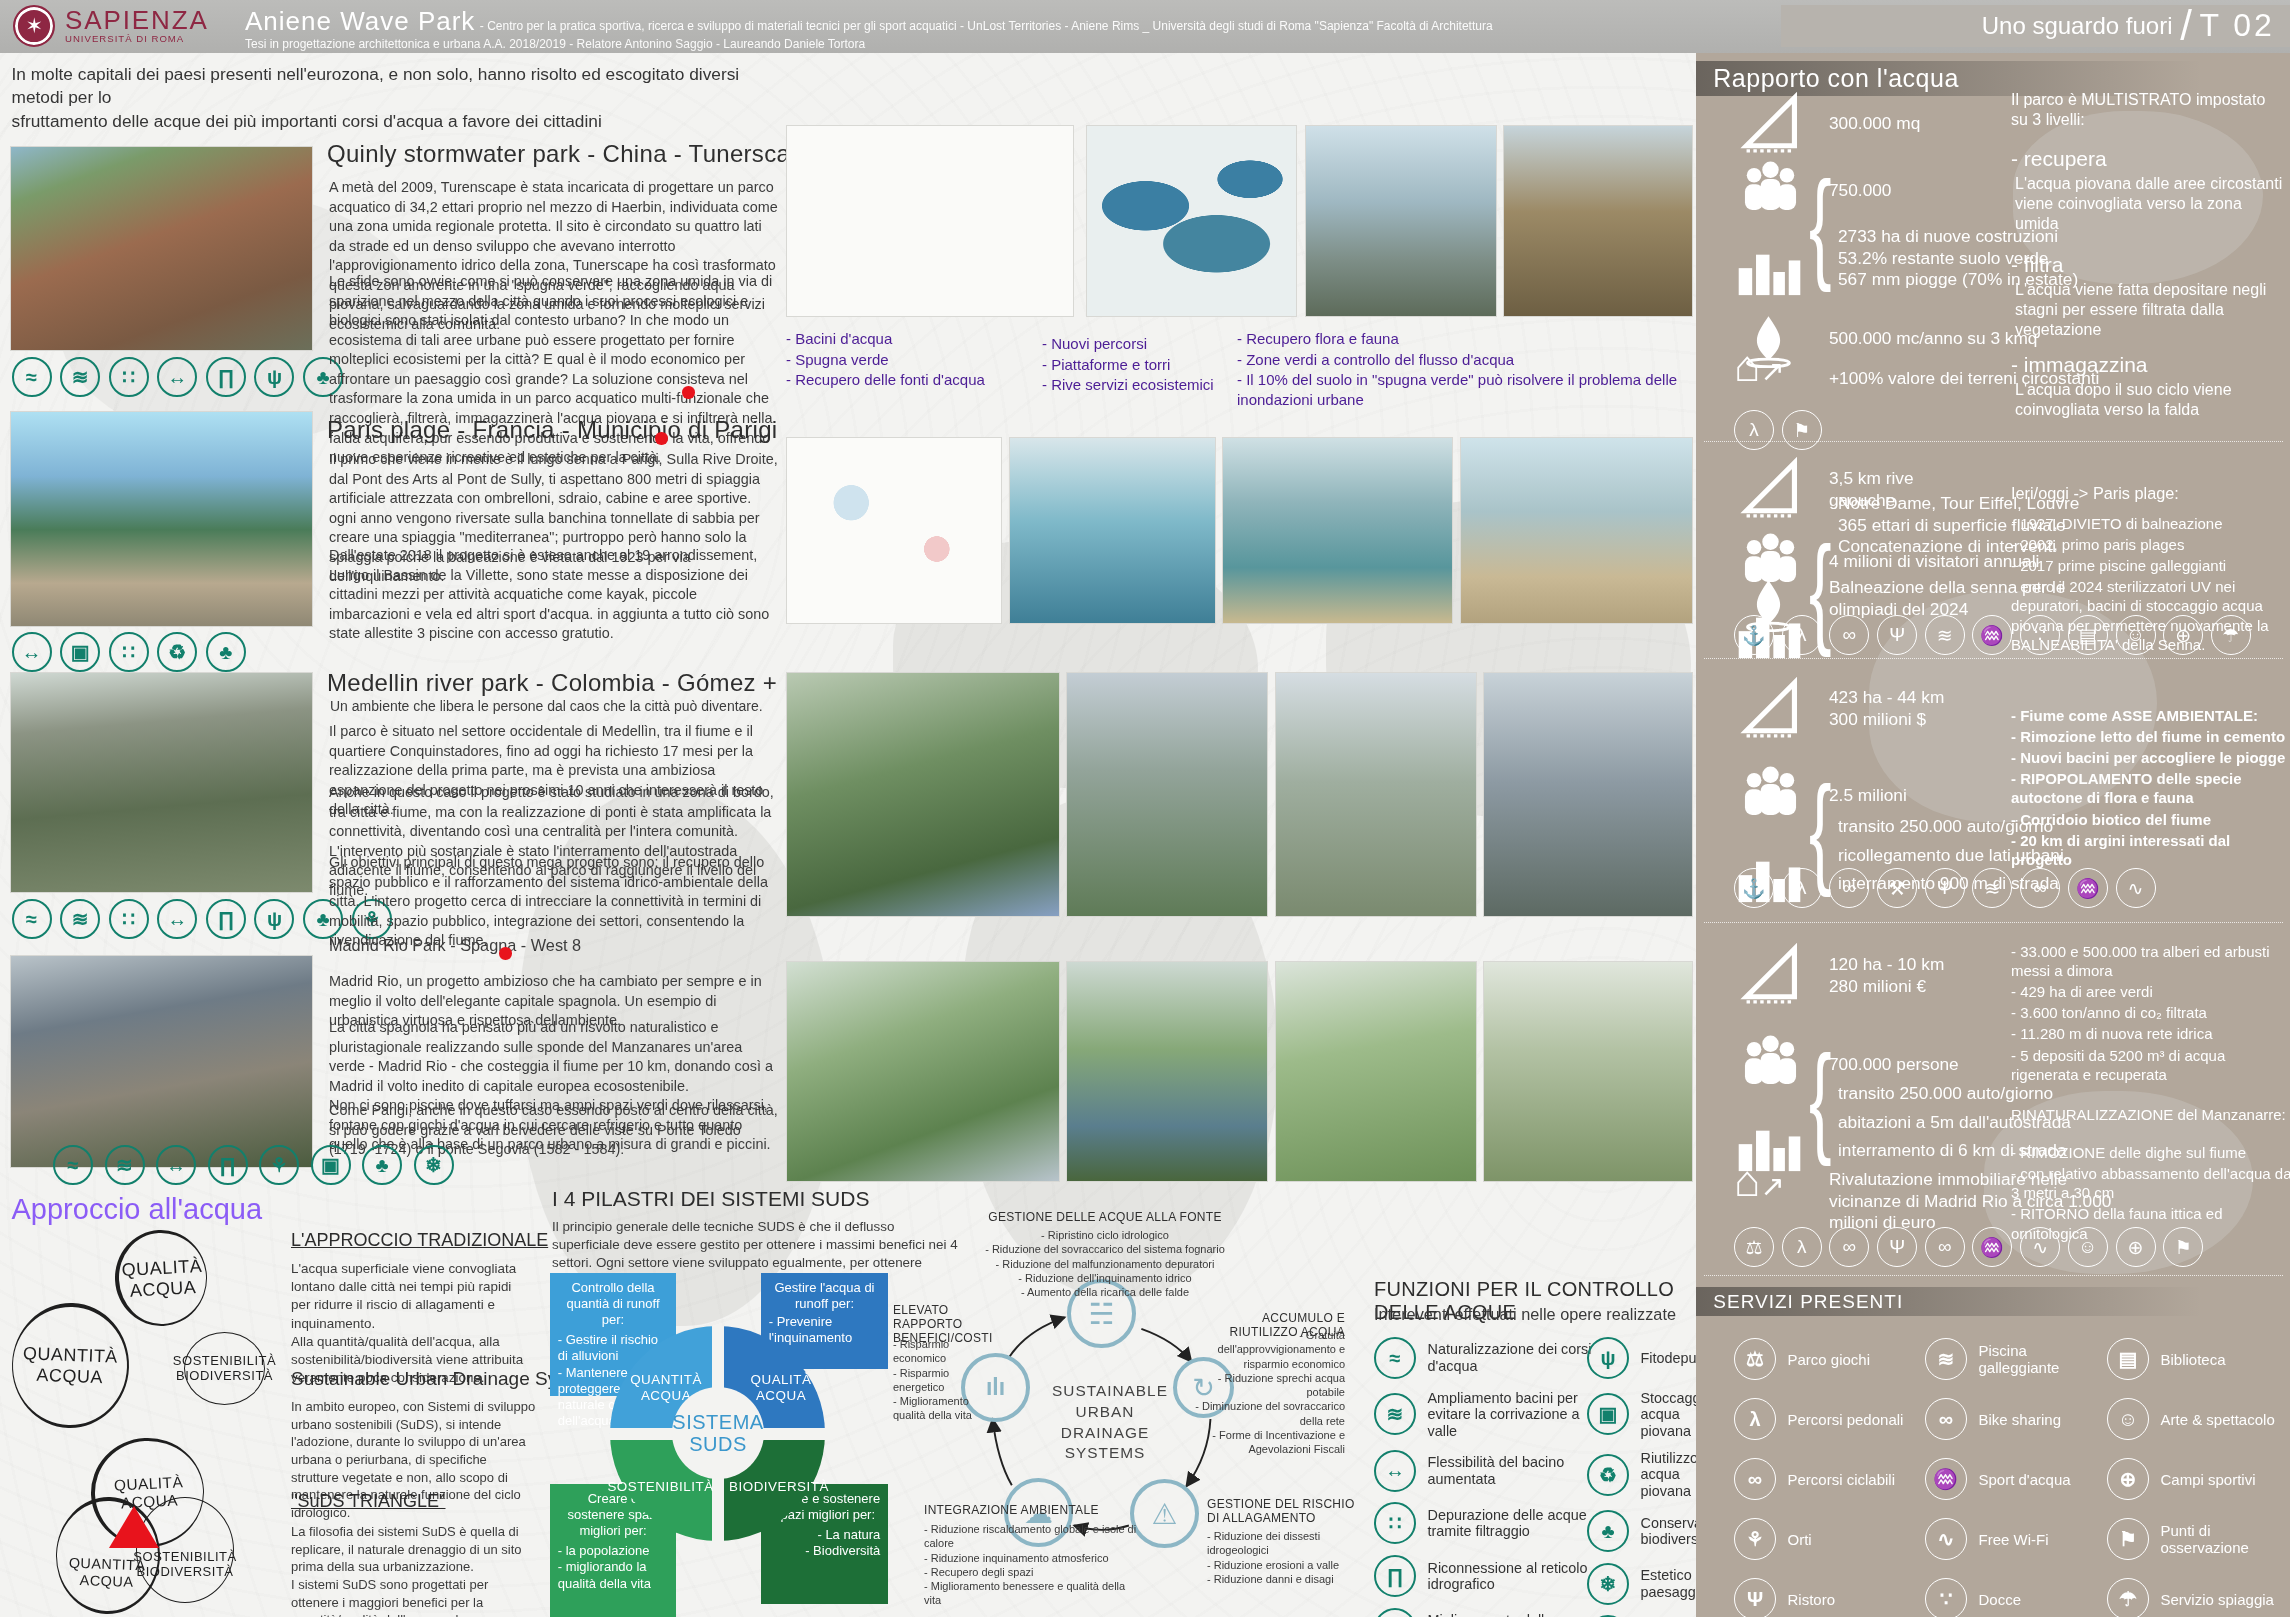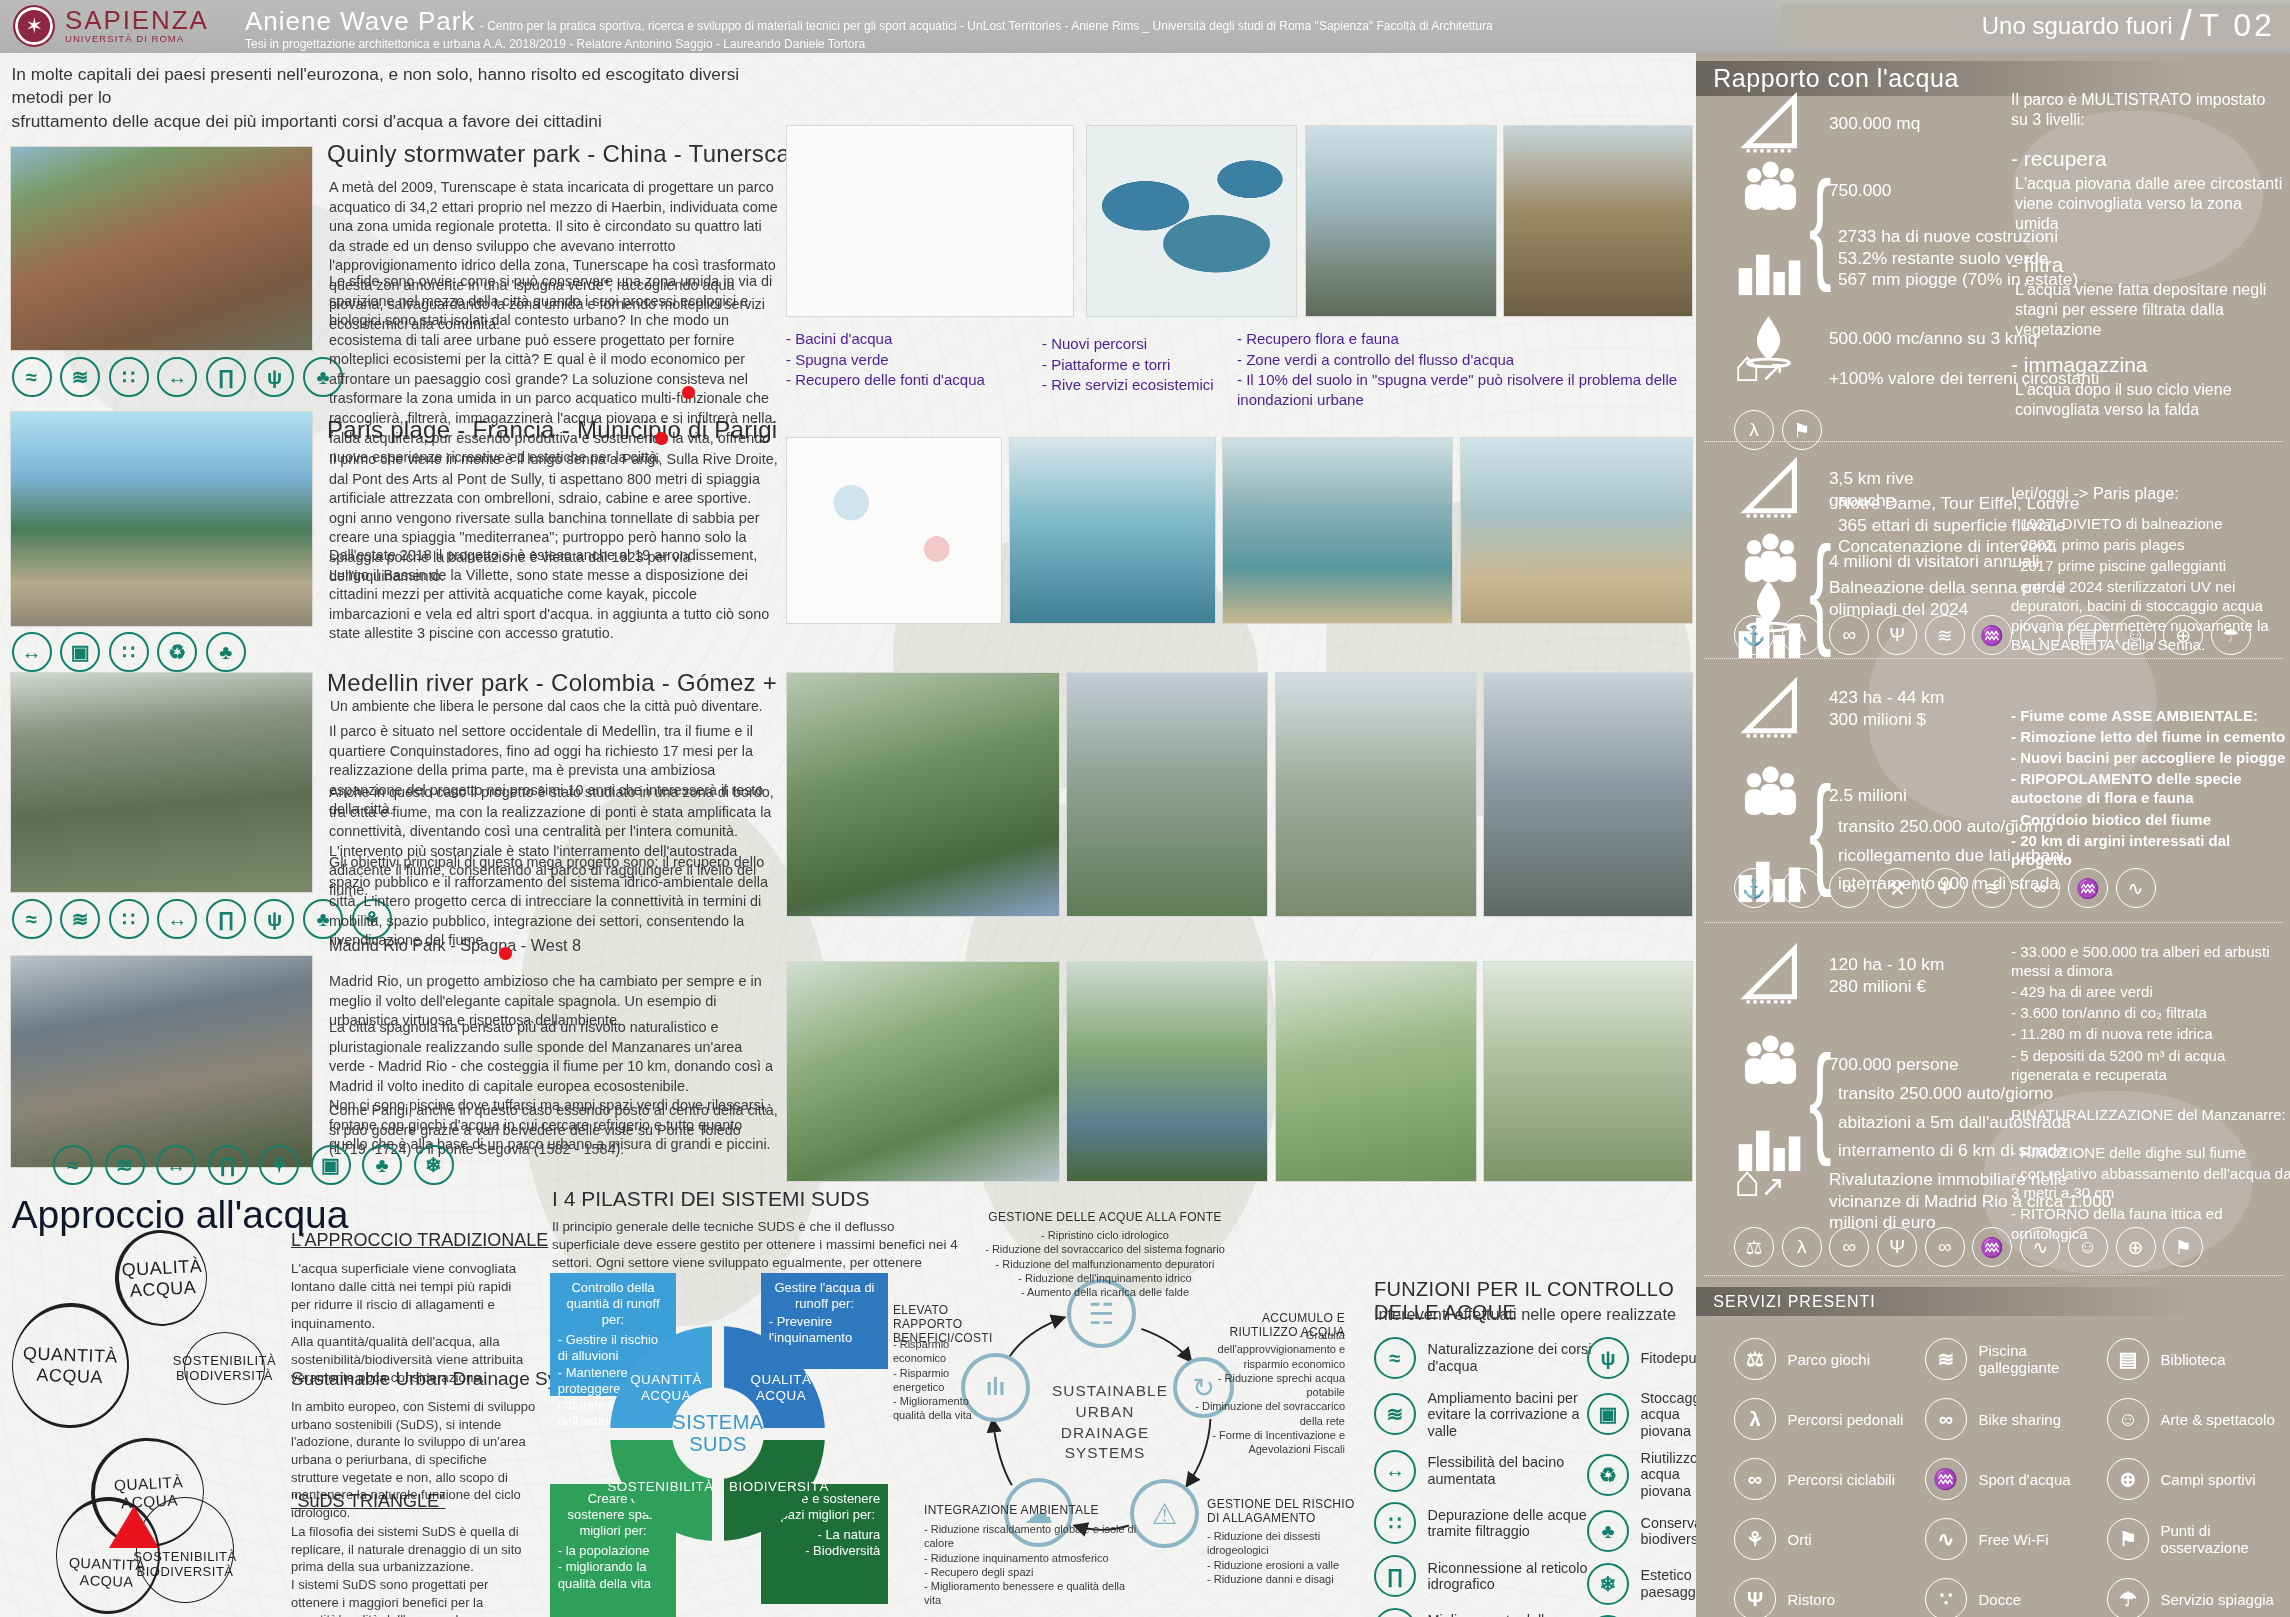--- a/index.html
+++ b/index.html
@@ -49,21 +49,21 @@
   .ph-mad2{background:linear-gradient(180deg,#cdd9d2 0%,#86a878 40%,#5a7e8e 75%,#49663d 100%);}
   .ph-mad3{background:linear-gradient(170deg,#dbe4da 0%,#9dbb8a 40%,#6d9158 100%);}
   .ph-mad4{background:linear-gradient(180deg,#e0e6dc 0%,#b3c2a4 40%,#7e9468 100%);}
   
   .irow{display:flex;gap:8.6px;align-items:center;}
   .circ{width:40px;height:40px;border-radius:50%;border:2.9px solid #12806c;color:#12806c;display:inline-flex;align-items:center;justify-content:center;font-size:20px;font-weight:bold;background:transparent;flex:0 0 auto;}
   
   #sidebar{position:absolute;left:1696px;top:53px;width:595px;height:1565px;background:#b2a79b;overflow:hidden;}
   .sb-blob{position:absolute;background:#c2bcb3;border-radius:48% 52% 55% 45%;opacity:.65;}
   .sb-bar{position:absolute;left:0;width:595px;height:35px;background:linear-gradient(90deg,rgba(82,78,73,.75),rgba(82,78,73,0) 85%);color:#fff;font-size:25px;display:flex;align-items:center;padding-left:17.3px;letter-spacing:0.5px;}
-  .sb-bar.small{font-size:16px;height:29px;letter-spacing:1px;}
+  .sb-bar.small{font-size:19px;height:29px;letter-spacing:1px;}
   .stat{color:#fff;font-size:17.3px;line-height:1.25;}
   .sb-right{color:#fff;font-size:15px;line-height:1.28;}
   .sb-right .li{margin-bottom:1.9px;}
   .sb-head{color:#fff;font-size:16px;line-height:1.25;}
   .sb-bighead{color:#fff;font-size:21px;}
   .brace{color:#fff;font-weight:100;transform:scaleX(.55);transform-origin:left center;line-height:.8;}
   .wrow{display:flex;gap:7.7px;align-items:center;}
   .wcirc{width:40px;height:40px;border-radius:50%;border:1.9px solid #fff;color:#fff;display:inline-flex;align-items:center;justify-content:center;font-size:19px;background:transparent;flex:0 0 auto;}
   .sb-div{position:absolute;left:7.7px;width:579px;border-top:1.9px dotted rgba(255,255,255,.75);}
   .svgic{display:block;}
@@ -235,21 +235,21 @@
   <div class="T irow" style="left:53px;top:1145px;gap:11.5px;">
       <span class="circ">≈</span>
       <span class="circ">≋</span>
       <span class="circ">↔</span>
       <span class="circ">∏</span>
       <span class="circ">⚘</span>
       <span class="circ">▣</span>
       <span class="circ">♣</span>
       <span class="circ">❄</span>
     </div>
-  <div class="T" style="left:11.5px;top:1193px;font-size:39px;color:#0f172a;">Approccio all'acqua</div>
+  <div class="T" style="left:11.5px;top:1193px;font-size:29px;color:#8b5cf6;">Approccio all'acqua</div>
   <div class="T venn rough1" style="left:115px;top:1230px;width:92px;height:96px;">
       <span class="vlab pre">QUALITÀ
 ACQUA</span>
     </div>
   <div class="T venn rough2" style="left:11.5px;top:1303px;width:117px;height:125px;">
       <span class="vlab pre">QUANTITÀ
 ACQUA</span>
     </div>
   <div class="T venn thin" style="left:184px;top:1332px;width:81px;height:73px;">
       <span class="vlab small pre">SOSTENIBILITÀ

